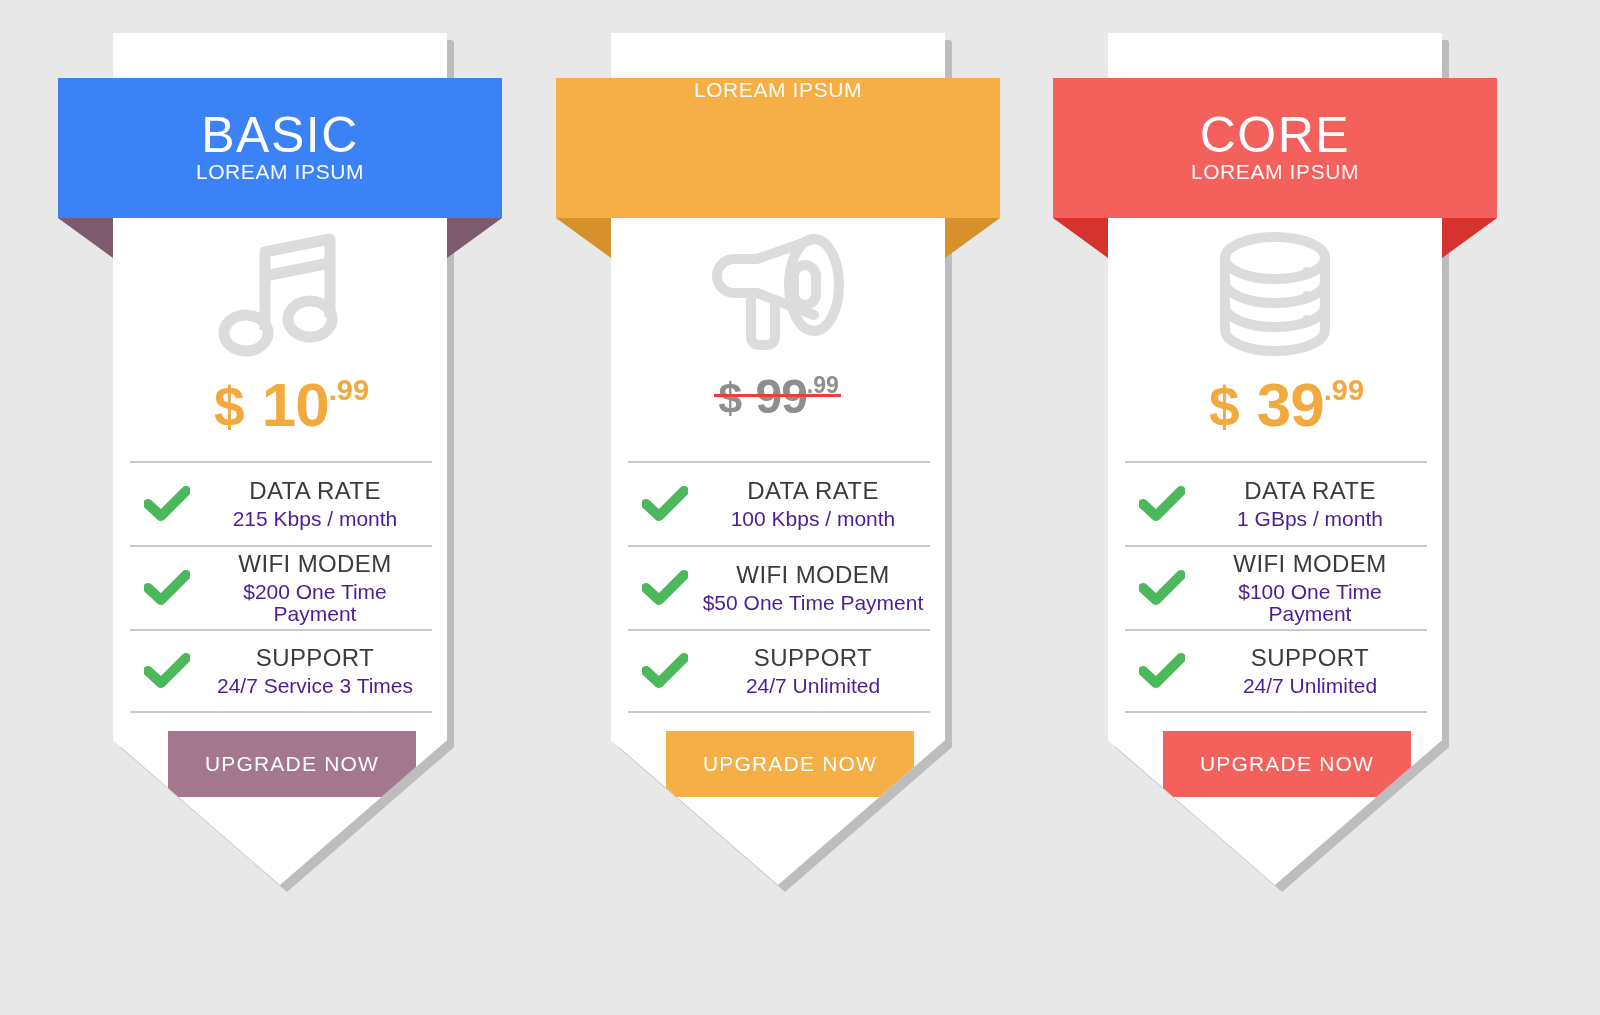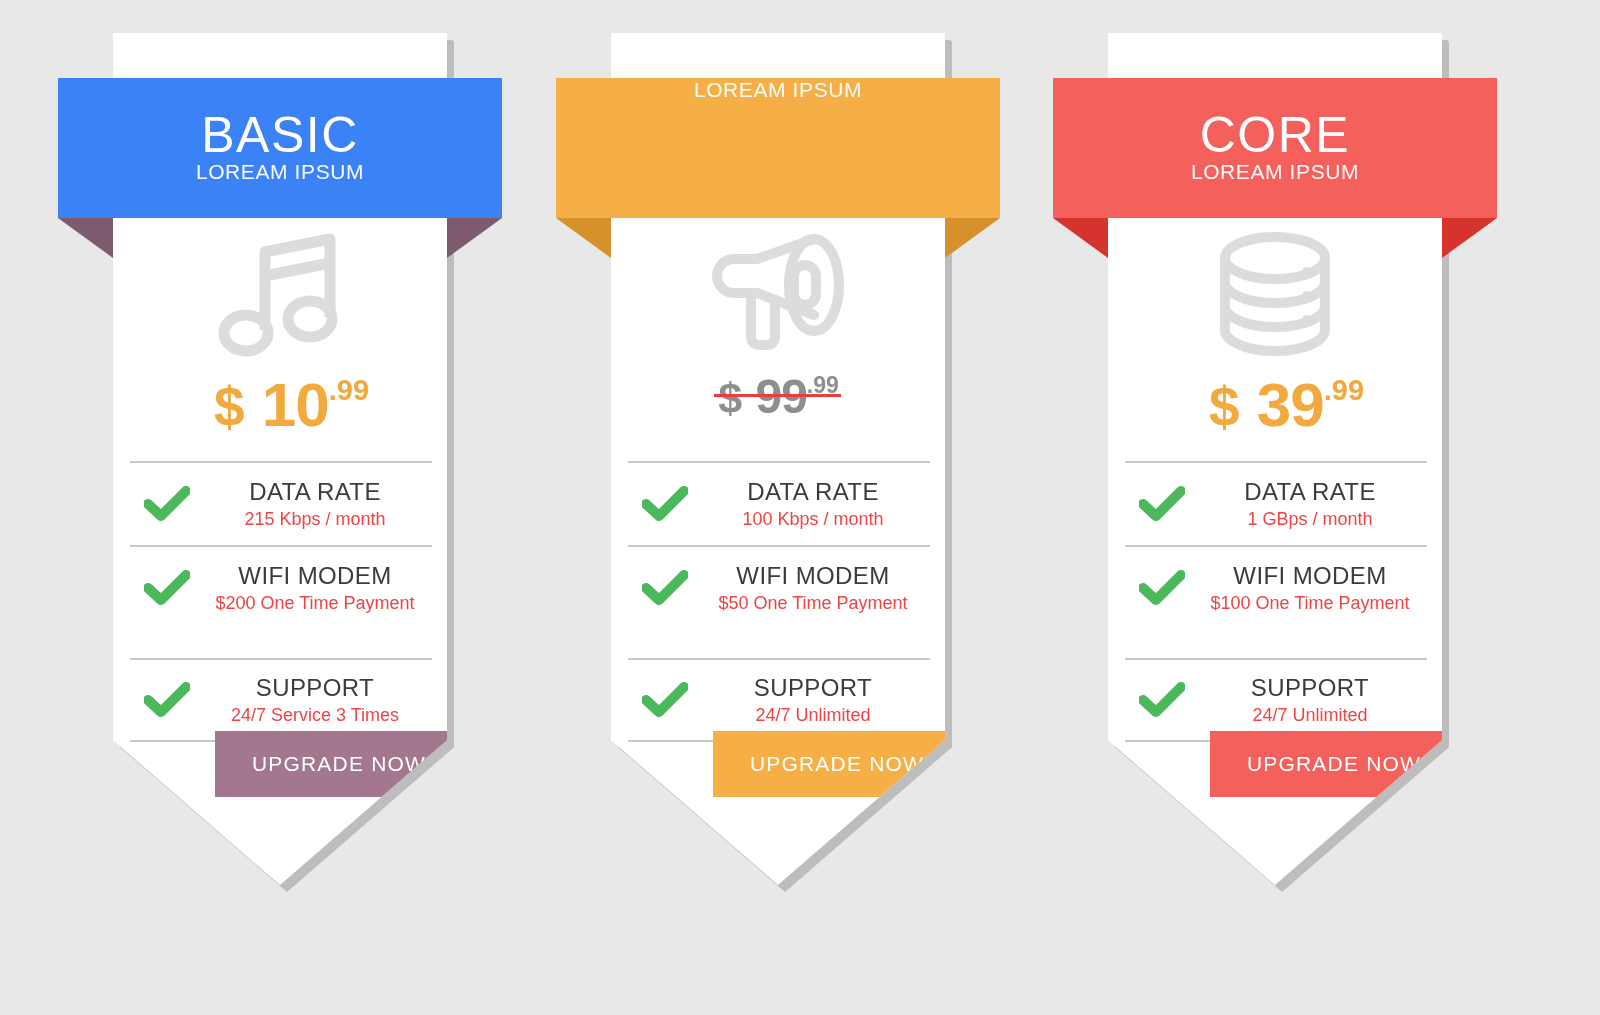--- a/index.html
+++ b/index.html
@@ -93,42 +93,42 @@
   .price.new.discounted .main  { font-size: 60px; }
 
   
   .features { position: absolute; left: 17px; top: 428px; width: 302px; }
   .feature {
     position: relative;
     height: 84px;
     border-top: 2px solid #c9c9c9;
     display: flex; align-items: center;
   }
-  .feature:last-child { border-bottom: 2px solid #c9c9c9; margin-top: 29px; }
+  .feature:last-child { border-bottom: 2px solid #c9c9c9; }
   .check { width: 74px; flex: 0 0 74px; display: flex; justify-content: center; }
   .feature-text { flex: 1; text-align: center; padding-right: 6px; }
   .feature-title {
     display: block;
     font-size: 24px; font-weight: 400; color: #3b3b3b;
     letter-spacing: .4px; line-height: 1.05;
   }
   .feature-desc {
     display: block;
-    font-size: 18px; color: #ef4444;
+    font-size: 21px; color: #4c1d95;
     margin-top: 5px; line-height: 1.05;
   }
 
   
   .cta {
     position: absolute; left: 55px; top: 698px;
     width: 248px; height: 66px;
     border: none; cursor: pointer;
     color: #ffffff; font-size: 21px; letter-spacing: 1.2px;
     font-family: "Liberation Sans", sans-serif;
-    display: flex; align-items: center; justify-content: center; margin-left: 47px;
+    display: flex; align-items: center; justify-content: center;
   }
 </style>
 </head>
 <body>
 
 <div id="stage">
     <div class="card" style="left: 113px;">
       <div class="card-shadow"></div>
       <div class="card-body">
         <div class="plan-icon">

